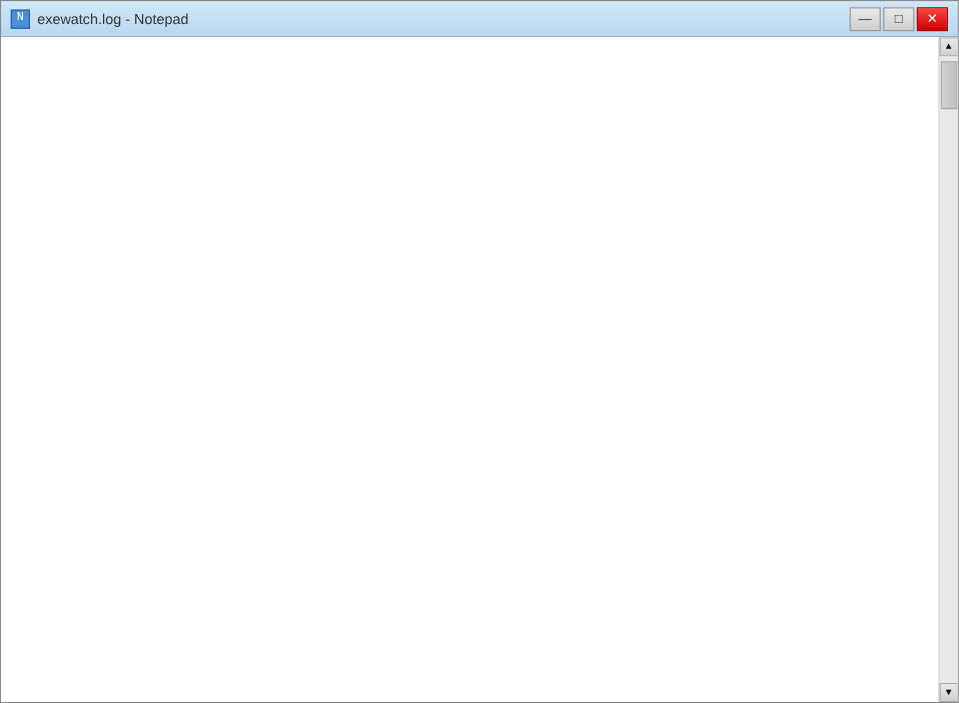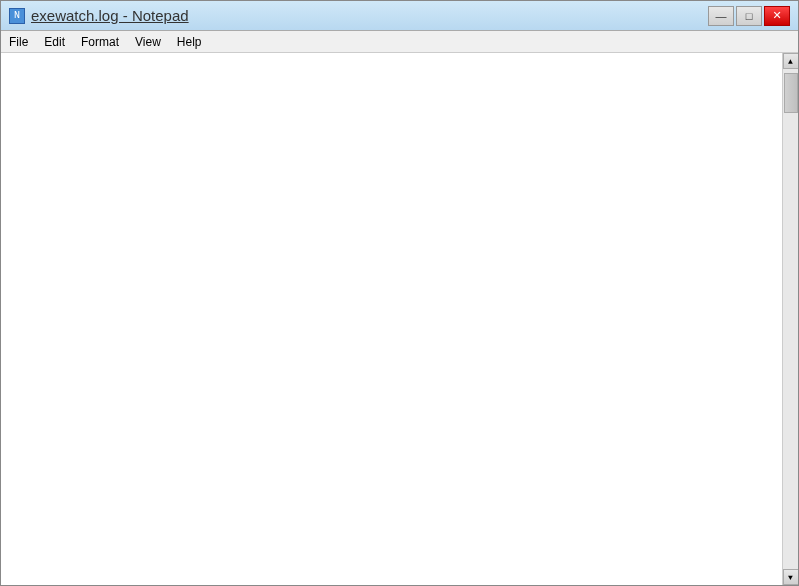--- a/index.html
+++ b/index.html
@@ -39,23 +39,22 @@
       background: #4a90d9;
       border: 1px solid #2a60a9;
       font-size: 10px;
       display: flex;
       align-items: center;
       justify-content: center;
       color: white;
     }
     .title-text {
       font-family: 'Segoe UI', Arial, sans-serif;
-      font-size: 15px;
+      font-size: 12px;
       color: #333;
-      text-decoration: underline;
     }
     .title-buttons {
       display: flex;
       gap: 2px;
     }
     .title-btn {
       width: 26px;
       height: 20px;
       border: 1px solid #999;
       background: linear-gradient(to bottom, #e8e8e8, #d0d0d0);
@@ -154,27 +153,20 @@
       <div class="title-icon">N</div>
       <span class="title-text">exewatch.log - Notepad</span>
     </div>
     <div class="title-buttons">
       <button class="title-btn">—</button>
       <button class="title-btn">□</button>
       <button class="title-btn close-btn">✕</button>
     </div>
   </div>
 
-  <div class="menubar">
-    <div class="menu-item">File</div>
-    <div class="menu-item">Edit</div>
-    <div class="menu-item">Format</div>
-    <div class="menu-item">View</div>
-    <div class="menu-item">Help</div>
-  </div>
 
   <div class="content-area">
     <textarea class="text-area" spellcheck="false" style=""></textarea>
     <div class="scrollbar-v">
       <div class="scroll-btn">▲</div>
       <div class="scroll-track">
         <div class="scroll-thumb"></div>
       </div>
       <div class="scroll-btn">▼</div>
     </div>

